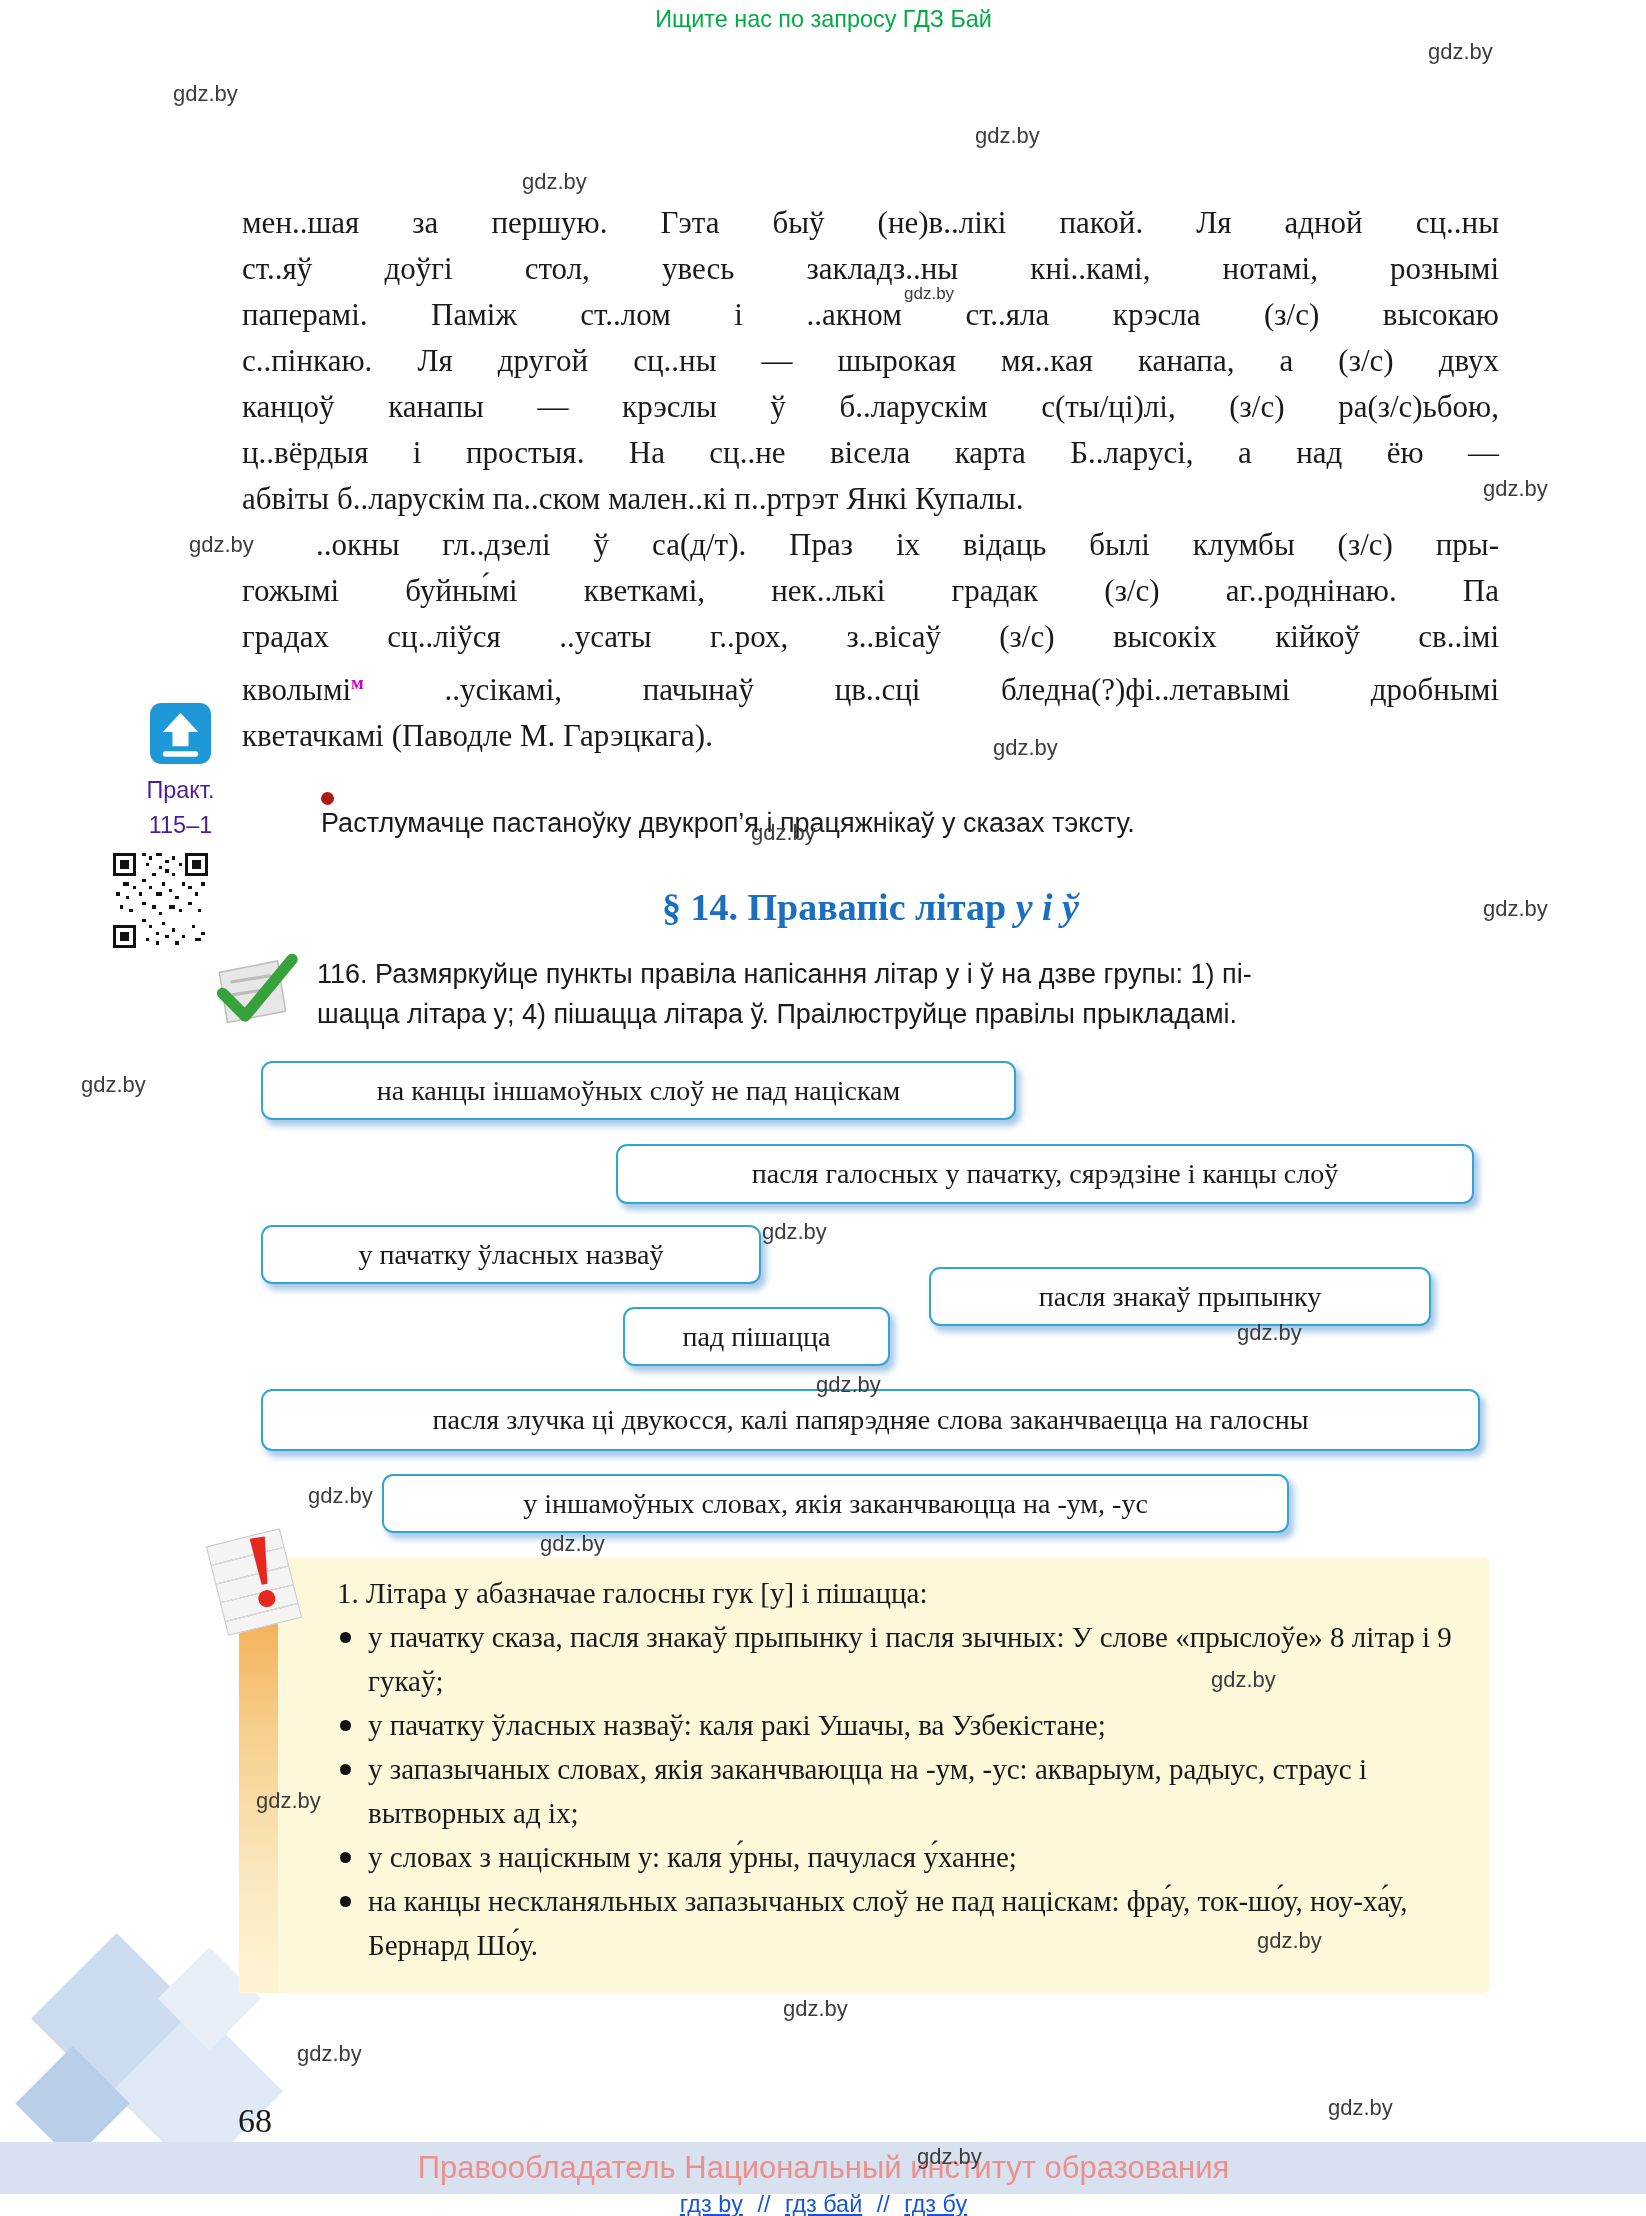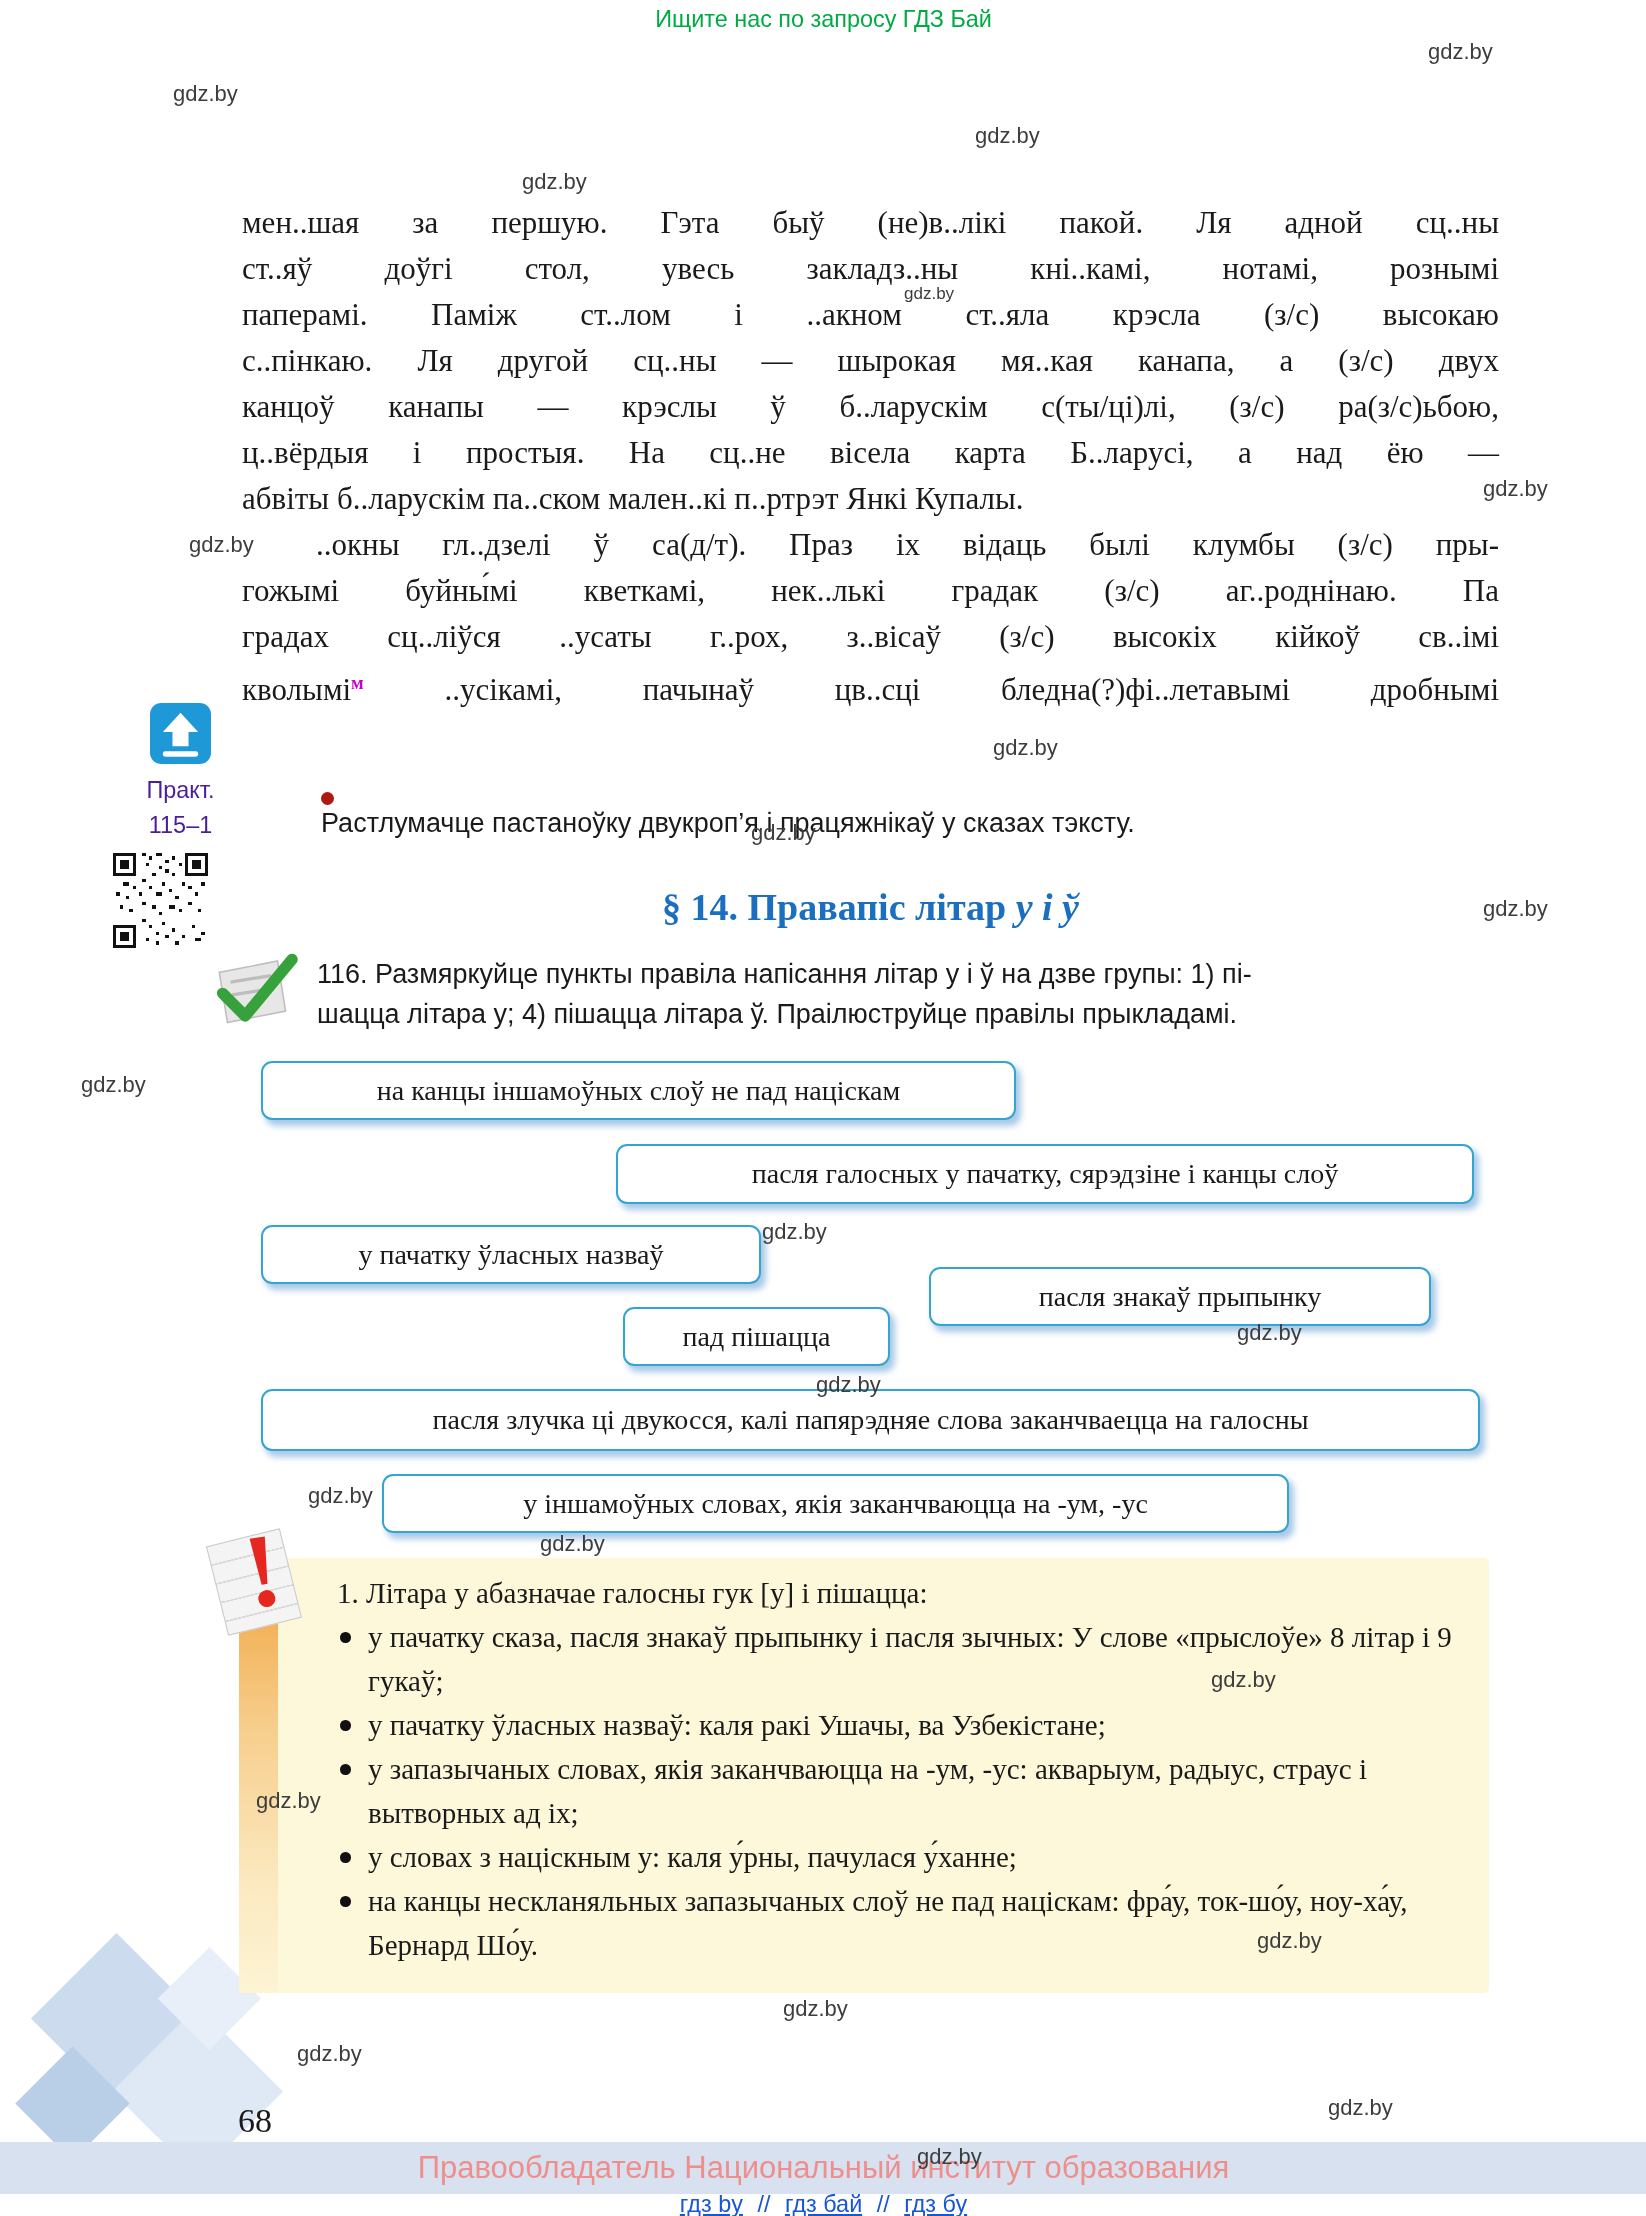--- a/index.html
+++ b/index.html
@@ -88,20 +88,21 @@
     <div class="pline">ст..яў доўгі стол, увесь закладз..ны кні..камі, нотамі, рознымі</div>
     <div class="pline">паперамі. Паміж ст..лом і ..акном ст..яла крэсла (з/с) высокаю</div>
     <div class="pline">с..пінкаю. Ля другой сц..ны — шырокая мя..кая канапа, а (з/с) двух</div>
     <div class="pline">канцоў канапы — крэслы ў б..ларускім с(ты/ці)лі, (з/с) ра(з/с)ьбою,</div>
     <div class="pline">ц..вёрдыя і простыя. На сц..не вісела карта Б..ларусі, а над ёю —</div>
     <div class="pline noj">абвіты б..ларускім па..ском мален..кі п..ртрэт Янкі Купалы.</div>
     <div class="pline indent">..окны гл..дзелі ў са(д/т). Праз іх відаць былі клумбы (з/с) пры-</div>
     <div class="pline">гожымі буйны́мі кветкамі, нек..лькі градак (з/с) аг..роднінаю. Па</div>
     <div class="pline">градах сц..ліўся ..усаты г..рох, з..вісаў (з/с) высокіх кійкоў св..імі</div>
     <div class="pline"><span>кволымі</span><span class="sup-m">м</span><span> ..усікамі, пачынаў цв..сці бледна(?)фі..летавымі дробнымі</span></div>
+    <div class="pline noj">кветачкамі (Паводле М. Гарэцкага).</div>
   </div>
 
   <div class="task">
     <span class="dot"></span>
     <span>Растлумачце пастаноўку двукроп’я і працяжнікаў у сказах тэксту.</span>
   </div>
 
   <div class="practice-icon">
     <svg width="61" height="61" viewBox="0 0 76 76">
       <path d="M38 12 L60 36 H48 V54 H28 V36 H16 Z" fill="#ffffff"></path>

